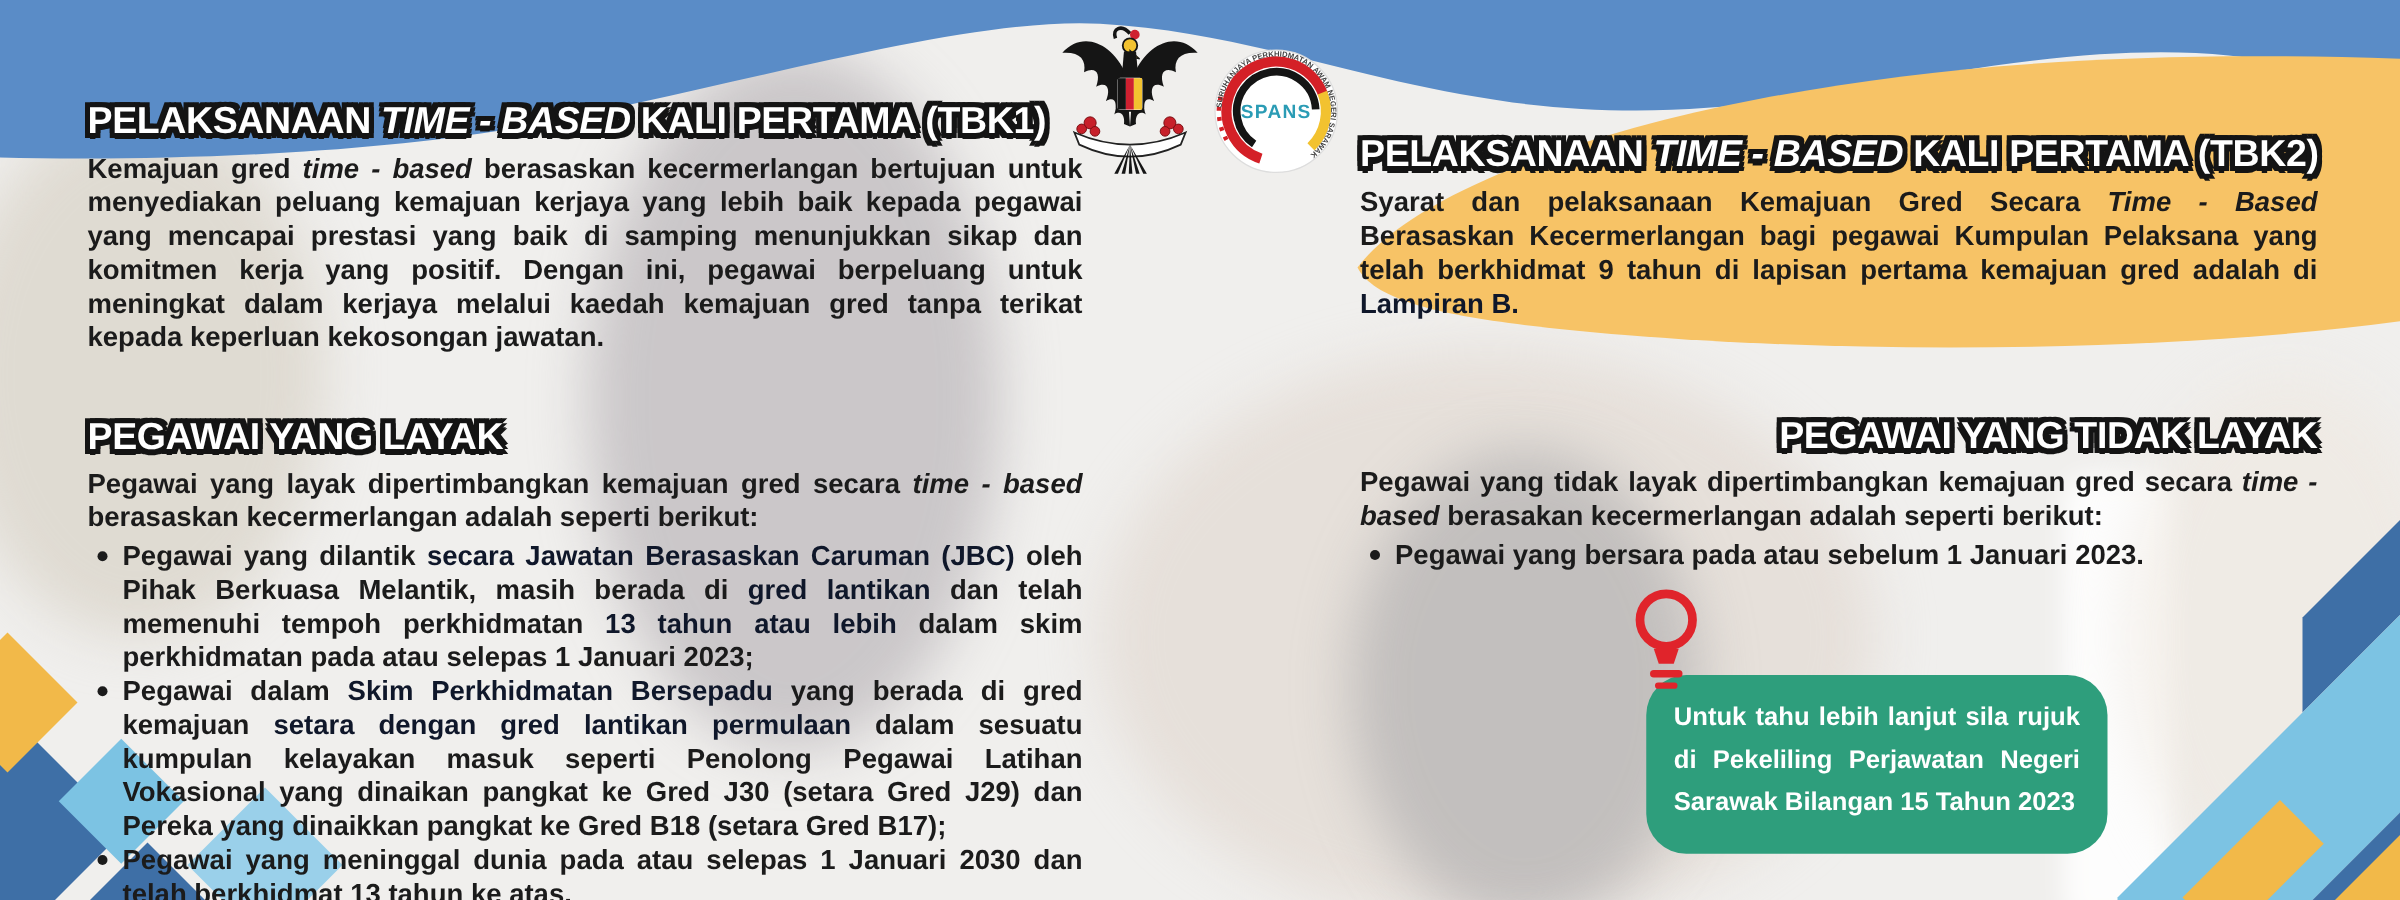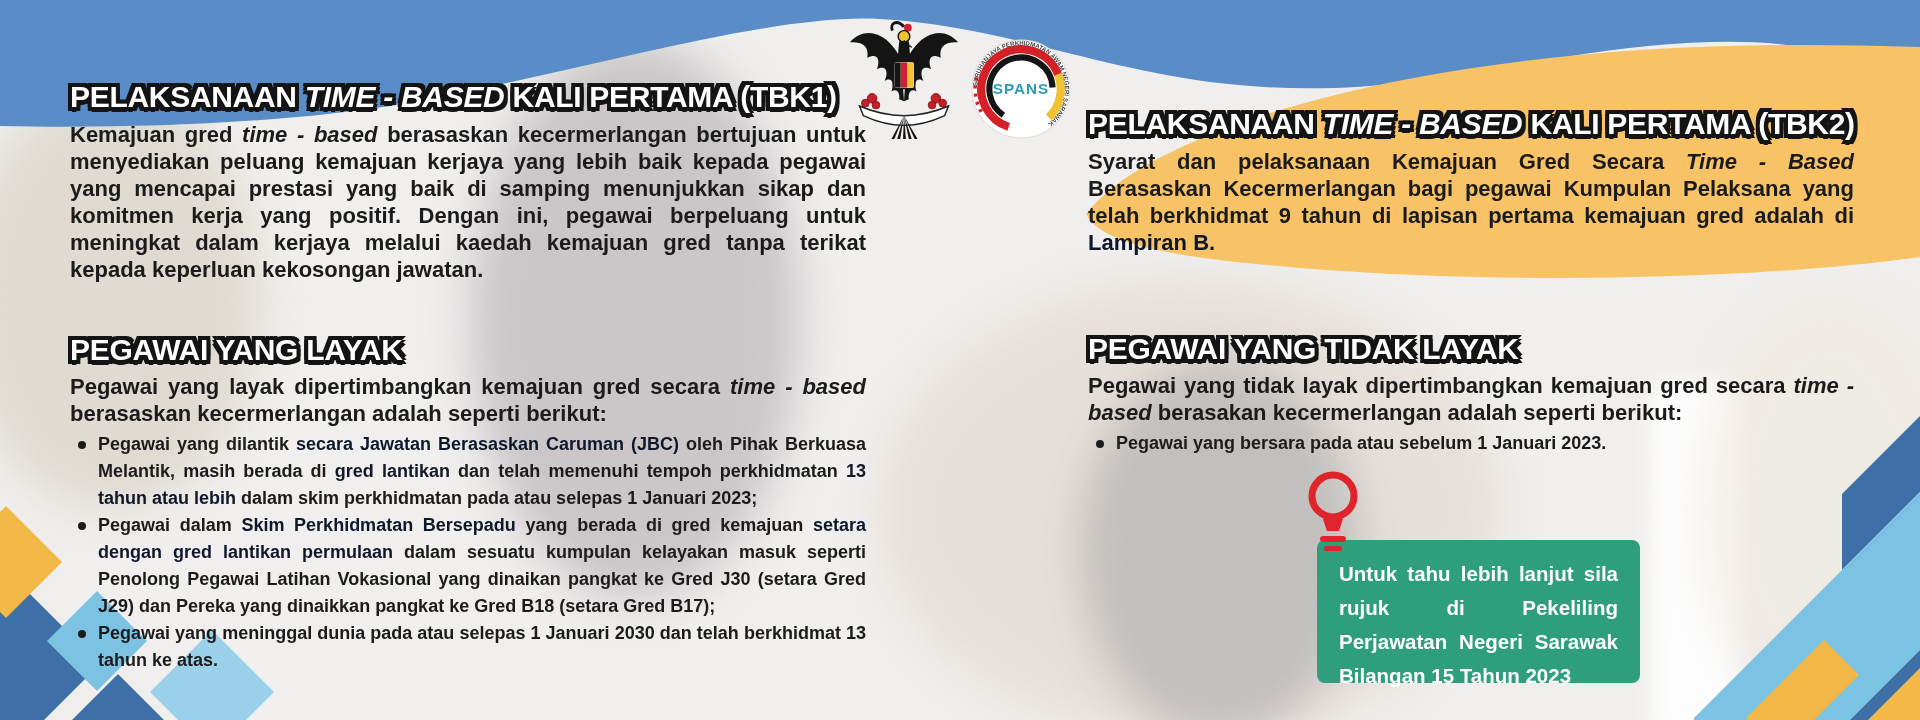--- a/index.html
+++ b/index.html
@@ -34,31 +34,31 @@
       -4px -4px 0 #141414, 4px -4px 0 #141414, -4px 4px 0 #141414, 4px 4px 0 #141414,
       -4px 0 0 #141414, 4px 0 0 #141414, 0 -4px 0 #141414, 0 4px 0 #141414,
       -3px -3px 0 #141414, 3px -3px 0 #141414, -3px 3px 0 #141414, 3px 3px 0 #141414,
       0 5px 0 #141414;
   }
   .body-text{
     margin:6px 0 0 0;font-size:22px;line-height:27px;font-weight:700;
     text-align:justify;
   }
   .sub-heading{margin-top:50px;}
-  .col-right .sub-heading{margin-top:76px;}
+  .col-right .sub-heading{margin-top:76px;text-align:right;}
   .lead{margin-top:6px;}
   .bullets{margin-top:4px;}
-  .bullet-item{position:relative;padding-left:28px;font-size:18px;line-height:27px;font-weight:700;text-align:justify;}
+  .bullet-item{position:relative;padding-left:28px;font-size:22px;line-height:27px;font-weight:700;text-align:justify;}
   .bullet-dot{position:absolute;left:8px;top:10px;width:8px;height:8px;border-radius:50%;background:#1b1b1b;}
   .seg-i{font-style:italic;}
   .seg-r{color:#0f172a;}
 
   .note-box{
-    position:absolute;left:1317px;top:540px;width:323px;height:143px;z-index:4;
-    background:#2e9e7c;border-radius:8px;box-sizing:border-box;padding:17px 22px;
+    position:absolute;left:1317px;top:540px;width:369px;height:143px;z-index:4;
+    background:#2e9e7c;border-radius:32px;box-sizing:border-box;padding:17px 22px;
   }
   .note-text{
     margin:0;color:#ffffff;font-weight:700;font-size:20.5px;line-height:34px;text-align:justify;
   }
   .bulb{position:absolute;left:1303px;top:468px;width:62px;height:92px;z-index:5;}
 </style>
 </head>
 <body>
 
 <div class="canvas">

